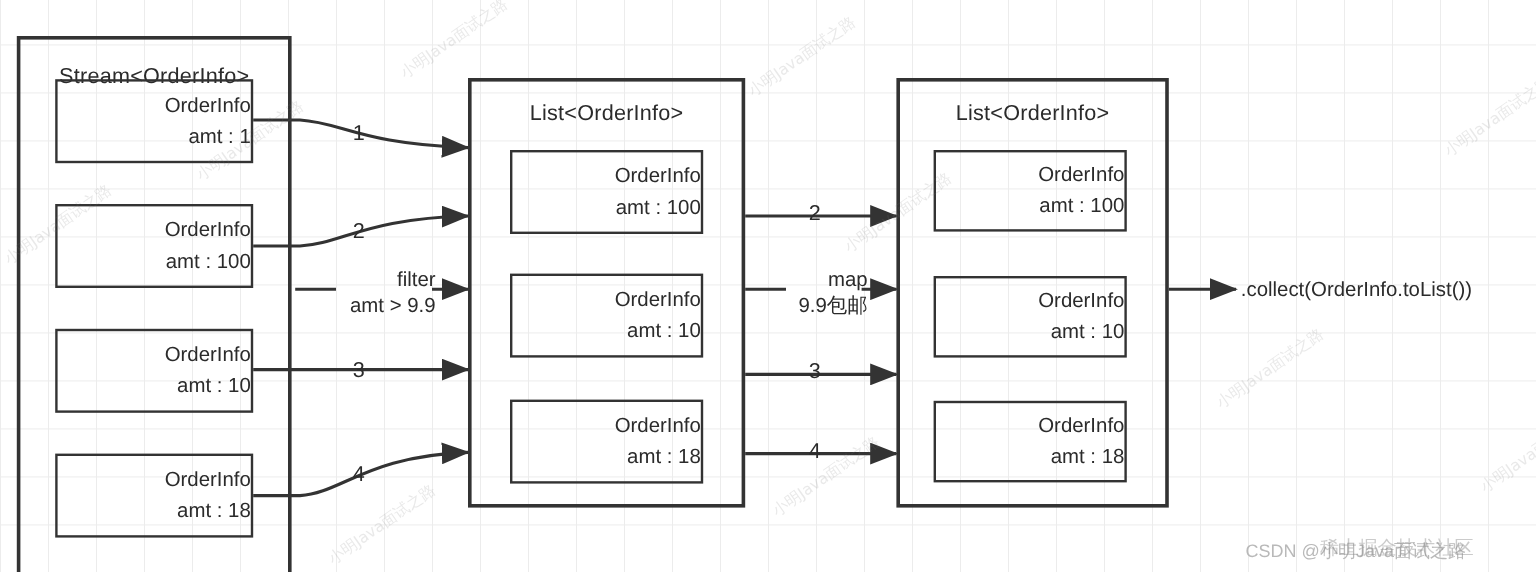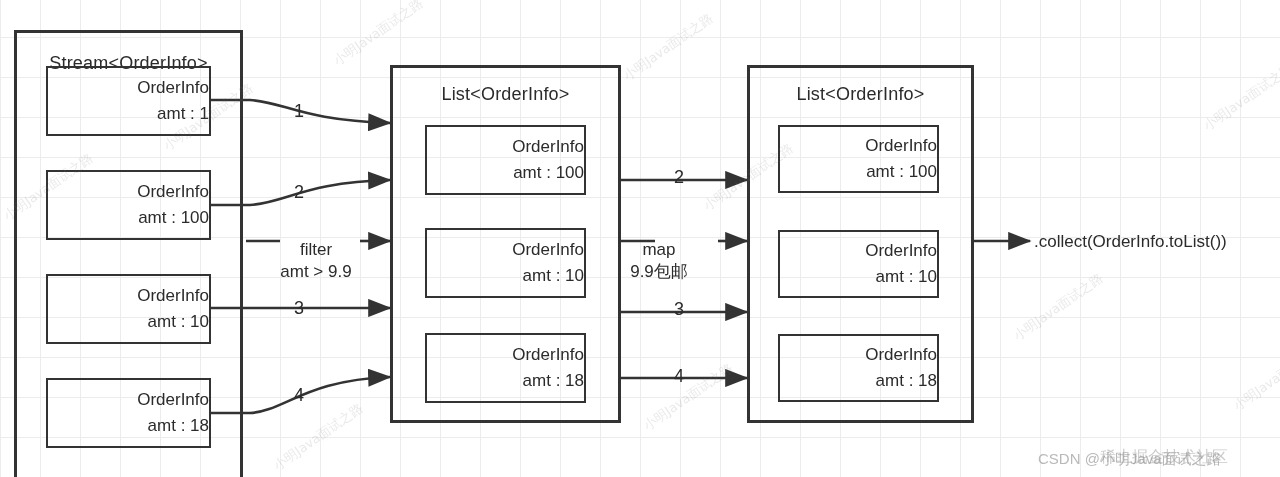--- a/index.html
+++ b/index.html
@@ -69,23 +69,22 @@
     position: absolute;
     font-size: 17px;
     color: #2b2b2b;
     white-space: nowrap;
     background: transparent;
   }
   .edge-label.num {
     font-size: 18px;
   }
   .edge-label.multi {
-    text-align: center;
+    text-align: right;
     line-height: 1.3;
-    margin-top: 17px;
   }
   .terminal-text {
     position: absolute;
     font-size: 17px;
     color: #2b2b2b;
     white-space: nowrap;
   }
   
   .wm-diag {
     position: absolute;
@@ -220,21 +219,21 @@
 
   <div class="edge-label multi" style="left:269px; top:222px; width:94px;">
     <div>filter</div>
     <div>amt &gt; 9.9</div>
   </div>
 
   <div class="edge-label num" style="left:674px; top:167px;">2</div>
   <div class="edge-label num" style="left:674px; top:299px;">3</div>
   <div class="edge-label num" style="left:674px; top:366px;">4</div>
 
-  <div class="edge-label multi" style="left:618px; top:222px; width:82px;">
+  <div class="edge-label multi" style="left:641px; top:222px; width:82px;">
     <div>map</div>
     <div>9.9包邮</div>
   </div>
 
   <div class="terminal-text" style="left:1034px; top:232px;">.collect(OrderInfo.toList())</div>
 
   <div class="wm-diag" style="left:160px; top:140px;">小明Java面试之路</div>
   <div class="wm-diag" style="left:330px; top:55px;">小明Java面试之路</div>
   <div class="wm-diag" style="left:620px; top:70px;">小明Java面试之路</div>
   <div class="wm-diag" style="left:640px; top:420px;">小明Java面试之路</div>

